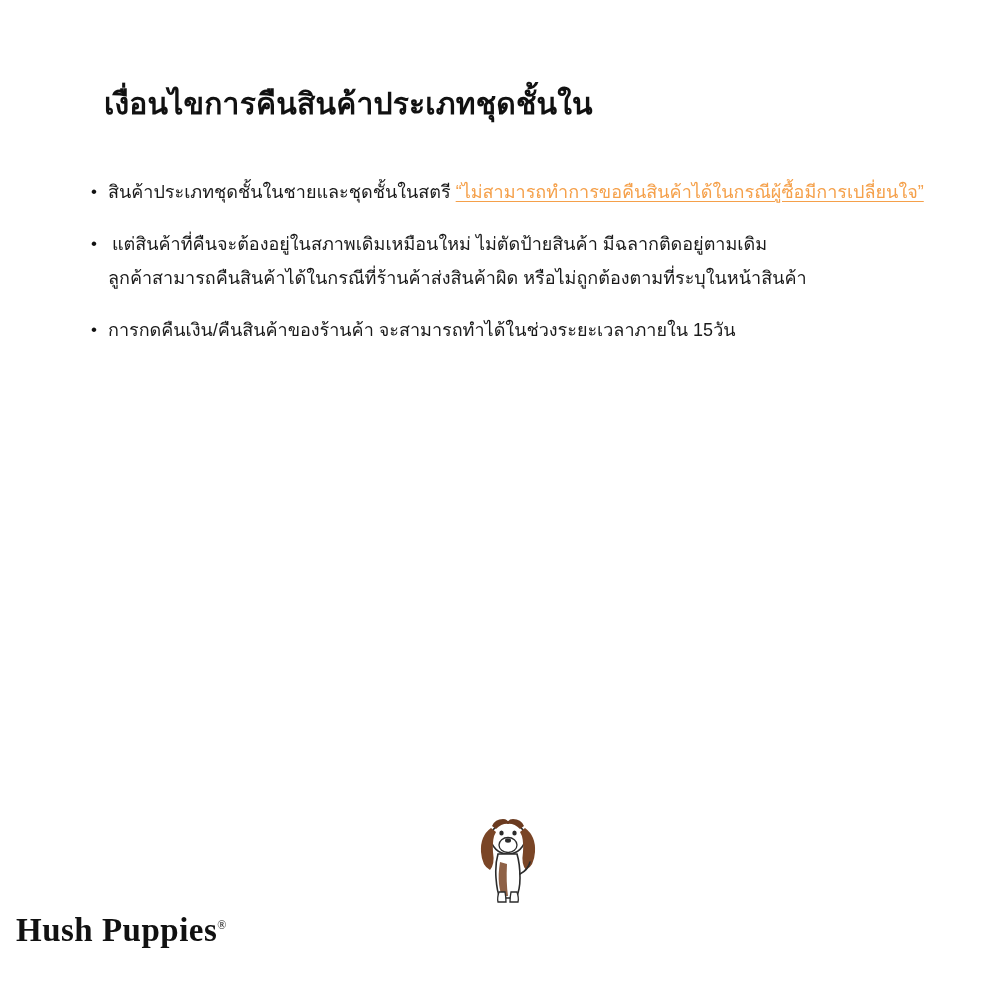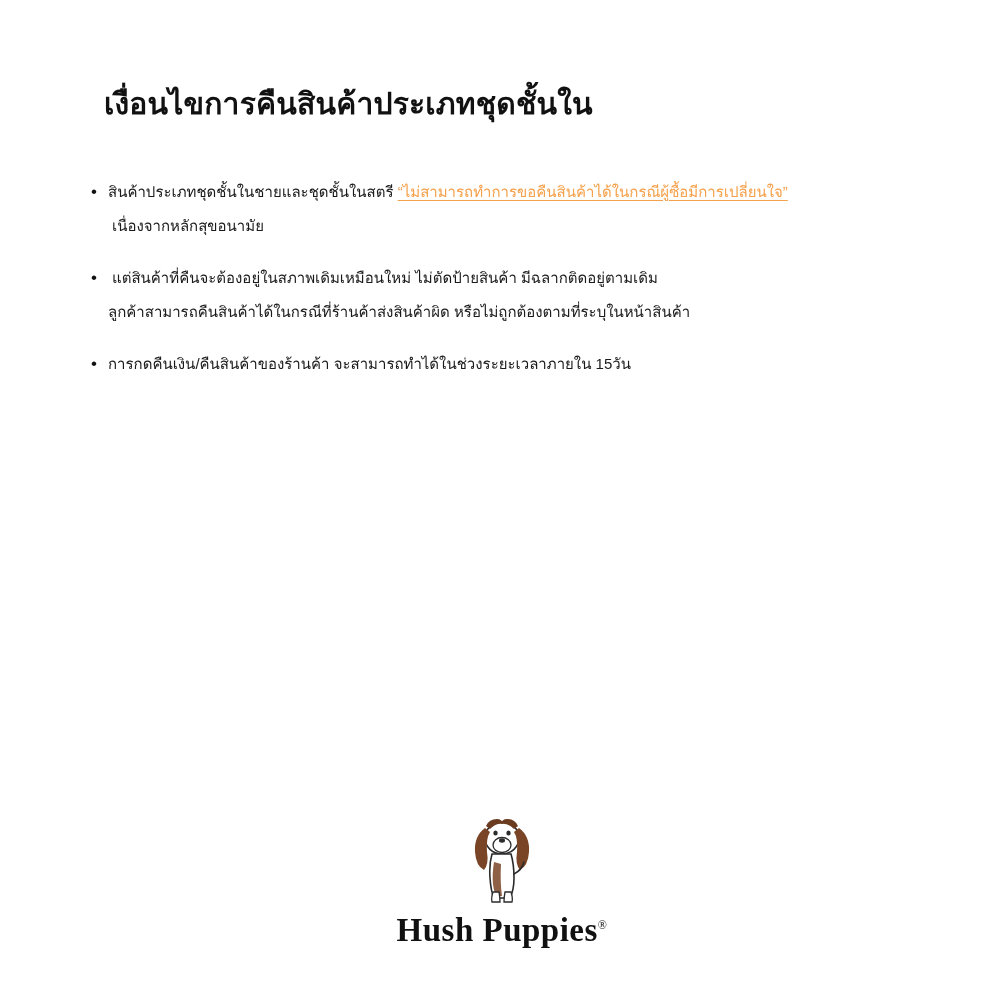--- a/index.html
+++ b/index.html
@@ -46,38 +46,37 @@
     flex: 0 0 28px;
     font-size: 17px;
     line-height: 34px;
     color: #111111;
     text-align: center;
   }
   .bullet-lines {
     flex: 1 1 auto;
   }
   .line {
-    font-size: 15px;
+    font-size: 18px;
     line-height: 34px;
     color: #1a1a1a;
     white-space: nowrap;
   }
   .line.indent-1 { padding-left: 4px; }
   .line.indent-2 { padding-left: 8px; }
   .highlight {
     color: #f5a04a;
     text-decoration: underline;
     text-underline-offset: 3px;
   }
   .logo-block {
     position: absolute;
-    left: 4px;
+    left: 16px;
     right: 0;
     top: 812px;
-    text-align: center;
   }
   .dog {
     display: block;
     margin: 0 auto;
   }
   .brand {
     margin-top: 4px;
     font-family: "Liberation Serif", serif;
     font-size: 33px;
     font-weight: bold;
@@ -101,21 +100,20 @@
 
 <div class="page">
 
   <div class="title">เงื่อนไขการคืนสินค้าประเภทชุดชั้นใน</div>
 
   <div class="bullets">
       <div class="bullet-row">
         <div class="bullet-dot">•</div>
         <div class="bullet-lines">
           <div class="line"><span>สินค้าประเภทชุดชั้นในชายและชุดชั้นในสตรี </span><span class="highlight">“ไม่สามารถทำการขอคืนสินค้าได้ในกรณีผู้ซื้อมีการเปลี่ยนใจ”</span></div>
-          <div class="line indent-1"><span>เนื่องจากหลักสุขอนามัย</span></div>
         </div>
       </div>
       <div class="bullet-row">
         <div class="bullet-dot">•</div>
         <div class="bullet-lines">
           <div class="line indent-1"><span>แต่สินค้าที่คืนจะต้องอยู่ในสภาพเดิมเหมือนใหม่ ไม่ตัดป้ายสินค้า มีฉลากติดอยู่ตามเดิม</span></div>
           <div class="line"><span>ลูกค้าสามารถคืนสินค้าได้ในกรณีที่ร้านค้าส่งสินค้าผิด หรือไม่ถูกต้องตามที่ระบุในหน้าสินค้า</span></div>
         </div>
       </div>
       <div class="bullet-row">

